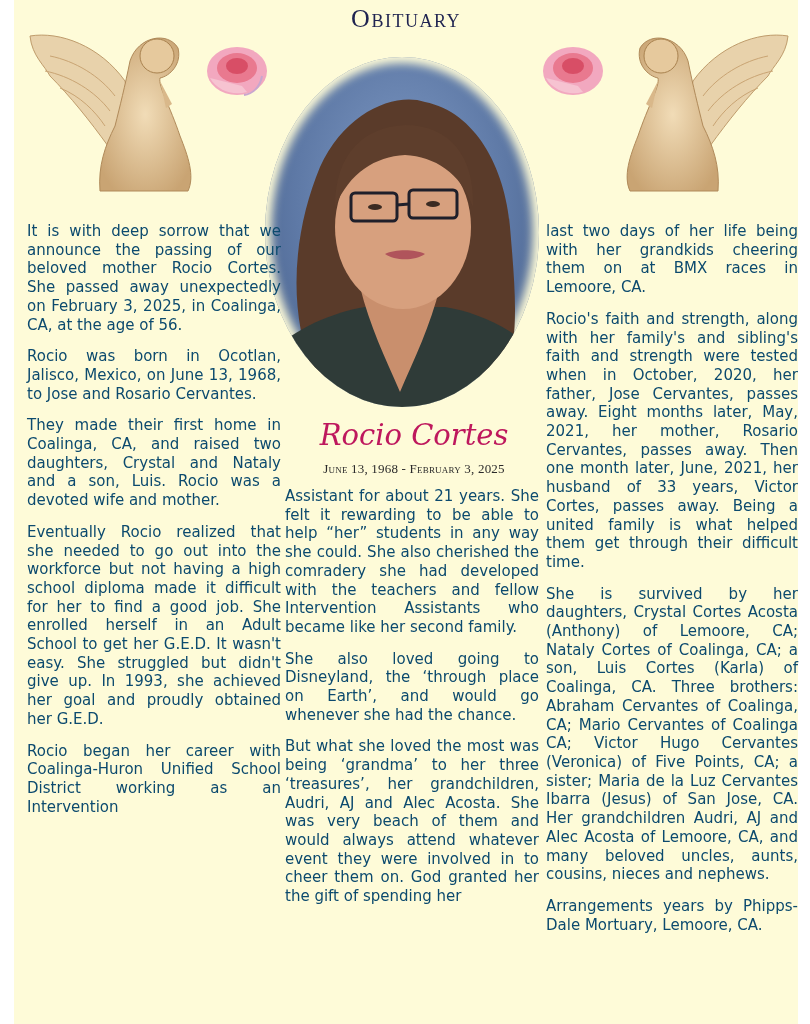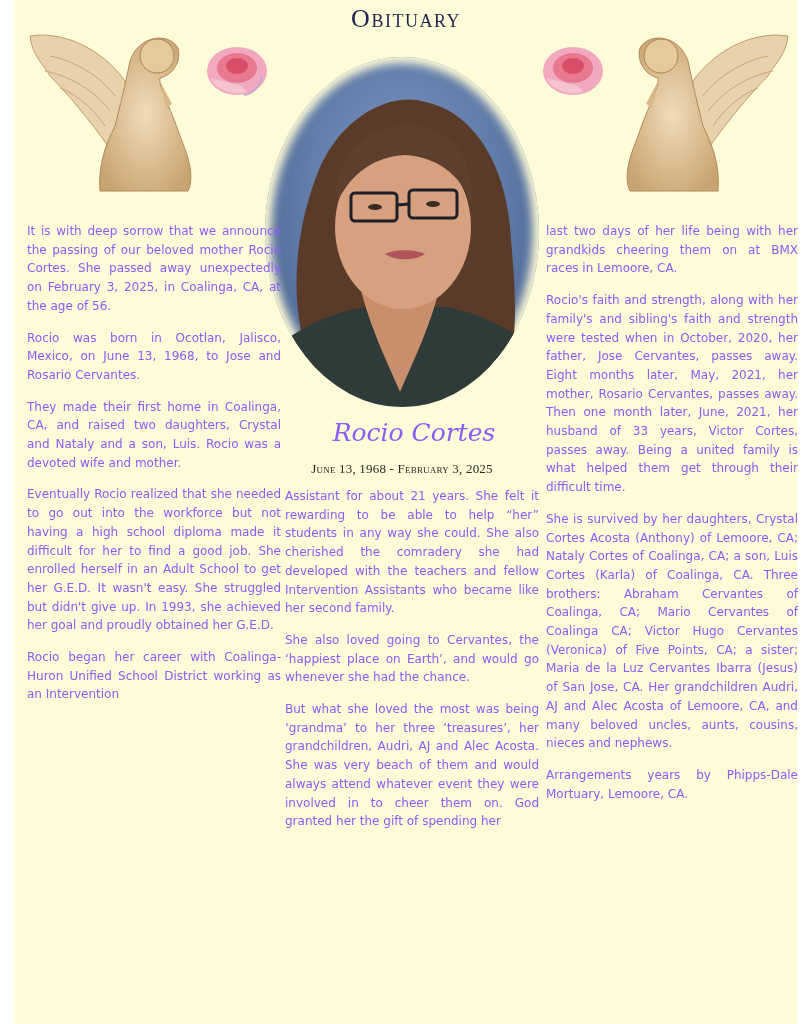--- a/index.html
+++ b/index.html
@@ -39,36 +39,36 @@
     overflow: hidden;
     background: radial-gradient(ellipse at 50% 40%, #7f9ac4 0%, #5e79a6 55%, #4d6690 85%, #dfe4ea 100%);
     box-shadow: 0 0 10px 6px #fefbd8 inset;
   }
 
   
   .name {
     position: absolute; left: 270px; width: 260px; top: 418px;
     text-align: center;
     font-family: "DejaVu Serif", serif; font-style: italic;
-    font-size: 25px; color: #8b5cf6;
+    font-size: 29px; color: #be185d;
   }
   .dates {
-    position: absolute; left: 258px; width: 260px; top: 461px;
+    position: absolute; left: 270px; width: 260px; top: 461px;
     text-align: center;
     font-family: "Liberation Serif", serif;
     font-size: 13px; letter-spacing: 0.2px;
     font-variant: small-caps; color: #2a2a2a;
   }
 
   
   .col {
     position: absolute;
-    font-size: 12px; line-height: 18.7px;
+    font-size: 15px; line-height: 18.7px;
     text-align: justify;
-    color: #8b5cf6;
+    color: #0c4a6e;
   }
   .col p { margin: 0 0 13px 0; }
   .col1 { left: 13px; top: 222px; width: 254px; }
   .col2 { left: 271px; top: 487px; width: 254px; }
   .col3a { left: 532px; top: 222px; width: 252px; }
 </style>
 </head>
 <body>
 
 <div class="page">
@@ -150,21 +150,21 @@
   <div class="col col1">
     <p>It is with deep sorrow that we announce the passing of our beloved mother Rocio Cortes. She passed away unexpectedly on February 3, 2025, in Coalinga, CA, at the age of 56.</p>
     <p>Rocio was born in Ocotlan, Jalisco, Mexico, on June 13, 1968, to Jose and Rosario Cervantes.</p>
     <p>They made their first home in Coalinga, CA, and raised two daughters, Crystal and Nataly and a son, Luis. Rocio was a devoted wife and mother.</p>
     <p>Eventually Rocio realized that she needed to go out into the workforce but not having a high school diploma made it difficult for her to find a good job. She enrolled herself in an Adult School to get her G.E.D. It wasn't easy. She struggled but didn't give up. In 1993, she achieved her goal and proudly obtained her G.E.D.</p>
     <p>Rocio began her career with Coalinga-Huron Unified School District working as an Intervention</p>
   </div>
 
   <div class="col col2">
     <p>Assistant for about 21 years. She felt it rewarding to be able to help “her” students in any way she could. She also cherished the comradery she had developed with the teachers and fellow Intervention Assistants who became like her second family.</p>
-    <p>She also loved going to Cervantes, the ‘happiest place on Earth’, and would go whenever she had the chance.</p>
+    <p>She also loved going to Disneyland, the ‘through place on Earth’, and would go whenever she had the chance.</p>
     <p>But what she loved the most was being ‘grandma’ to her three ‘treasures’, her grandchildren, Audri, AJ and Alec Acosta. She was very beach of them and would always attend whatever event they were involved in to cheer them on. God granted her the gift of spending her</p>
   </div>
 
   <div class="col col3a">
     <p>last two days of her life being with her grandkids cheering them on at BMX races in Lemoore, CA.</p>
     <p>Rocio's faith and strength, along with her family's and sibling's faith and strength were tested when in October, 2020, her father, Jose Cervantes, passes away. Eight months later, May, 2021, her mother, Rosario Cervantes, passes away. Then one month later, June, 2021, her husband of 33 years, Victor Cortes, passes away. Being a united family is what helped them get through their difficult time.</p>
     <p>She is survived by her daughters, Crystal Cortes Acosta (Anthony) of Lemoore, CA; Nataly Cortes of Coalinga, CA; a son, Luis Cortes (Karla) of Coalinga, CA. Three brothers: Abraham Cervantes of Coalinga, CA; Mario Cervantes of Coalinga CA; Victor Hugo Cervantes (Veronica) of Five Points, CA; a sister; Maria de la Luz Cervantes Ibarra (Jesus) of San Jose, CA. Her grandchildren Audri, AJ and Alec Acosta of Lemoore, CA, and many beloved uncles, aunts, cousins, nieces and nephews.</p>
     <p>Arrangements years by Phipps-Dale Mortuary, Lemoore, CA.</p>
   </div>
 

